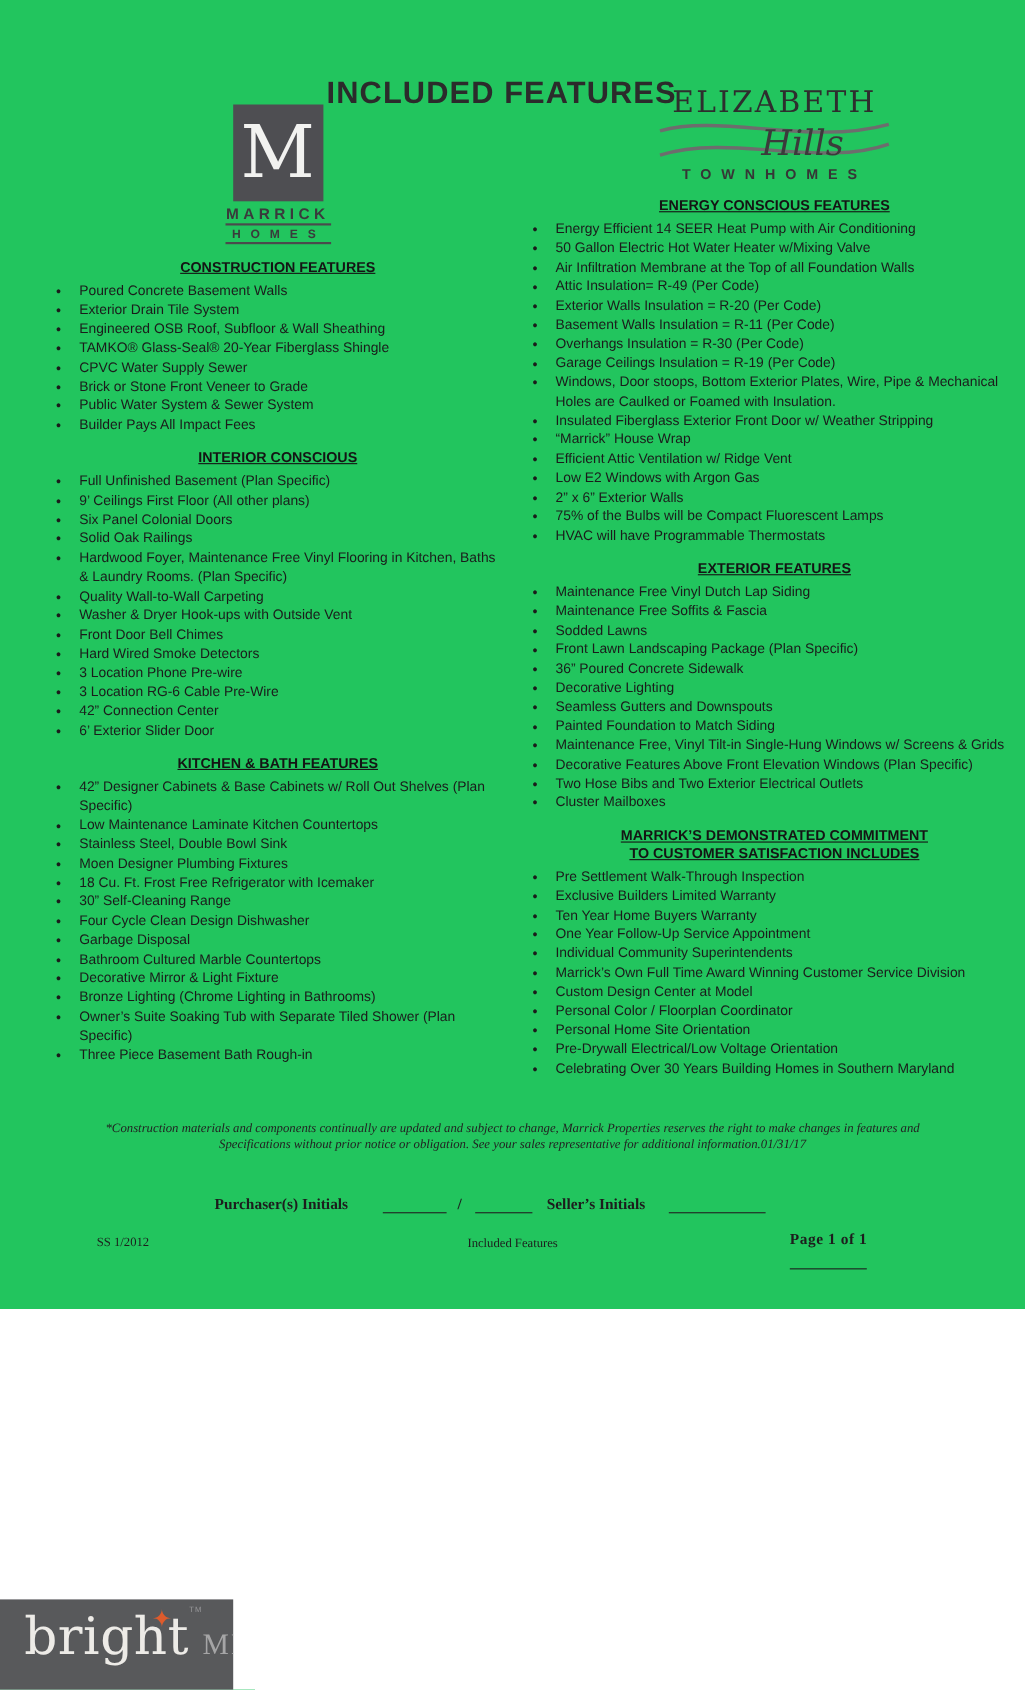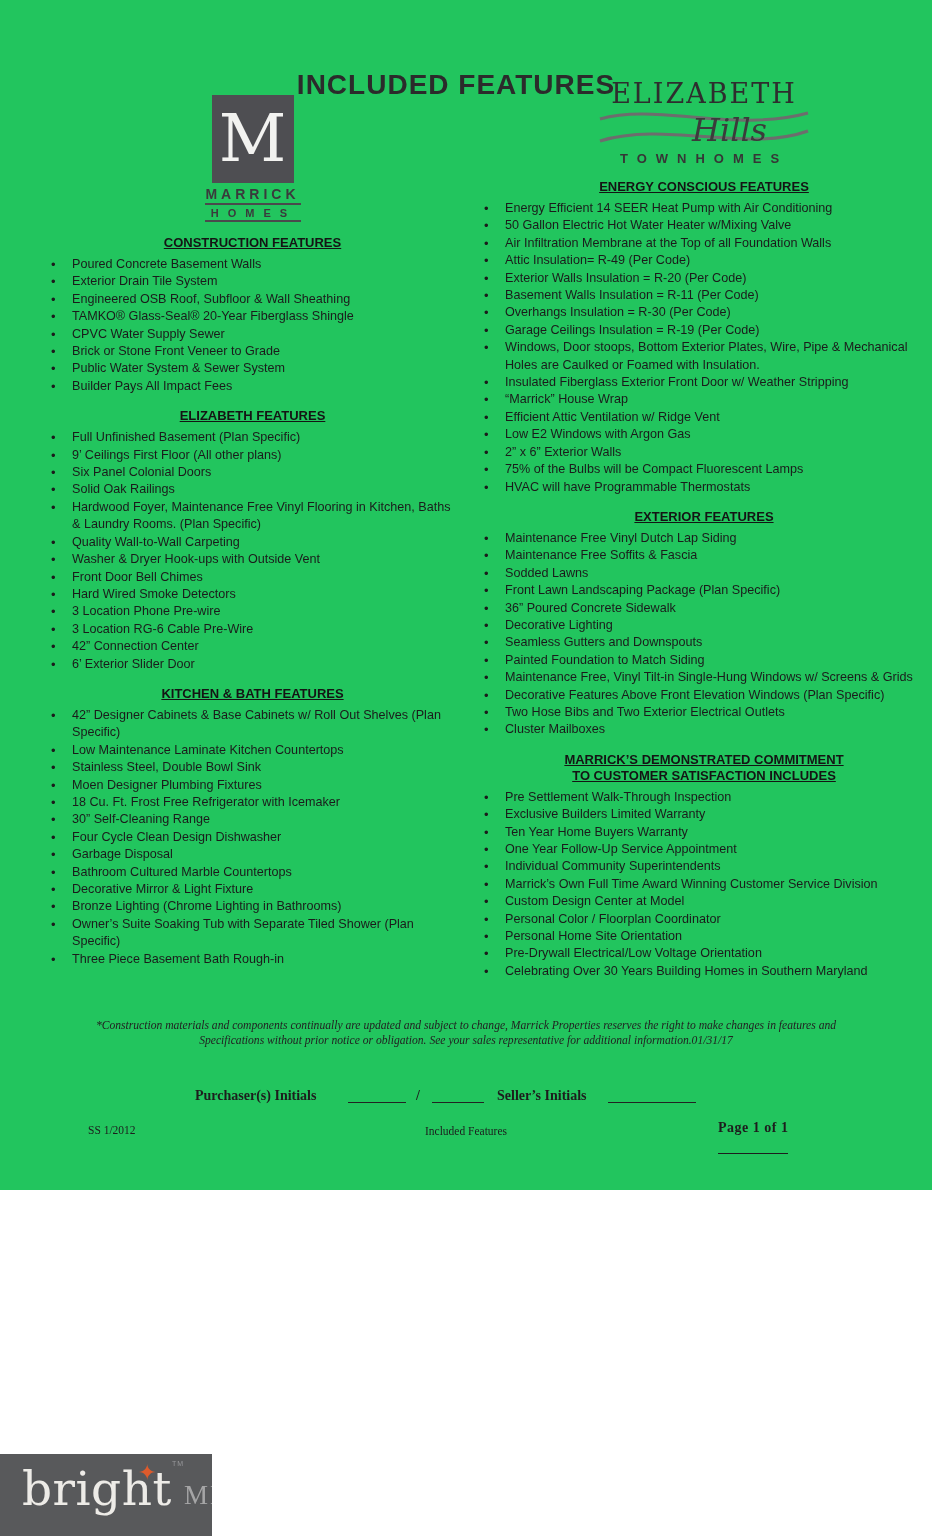--- a/index.html
+++ b/index.html
@@ -117,21 +117,21 @@
           <li>Engineered OSB Roof, Subfloor &amp; Wall Sheathing</li>
           <li>TAMKO® Glass-Seal® 20-Year Fiberglass Shingle</li>
           <li>CPVC Water Supply Sewer</li>
           <li>Brick or Stone Front Veneer to Grade</li>
           <li>Public Water System &amp; Sewer System</li>
           <li>Builder Pays All Impact Fees</li>
         </ul>
     </div>
 
     <div class="section">
-      <h2>ELIZABETH FEATURES</h2>
+      <h2>INTERIOR CONSCIOUS</h2>
       <ul>
           <li>Full Unfinished Basement (Plan Specific)</li>
           <li>9’ Ceilings First Floor (All other plans)</li>
           <li>Six Panel Colonial Doors</li>
           <li>Solid Oak Railings</li>
           <li>Hardwood Foyer, Maintenance Free Vinyl Flooring in Kitchen, Baths &amp; Laundry Rooms. (Plan Specific)</li>
           <li>Quality Wall-to-Wall Carpeting</li>
           <li>Washer &amp; Dryer Hook-ups with Outside Vent</li>
           <li>Front Door Bell Chimes</li>
           <li>Hard Wired Smoke Detectors</li>

